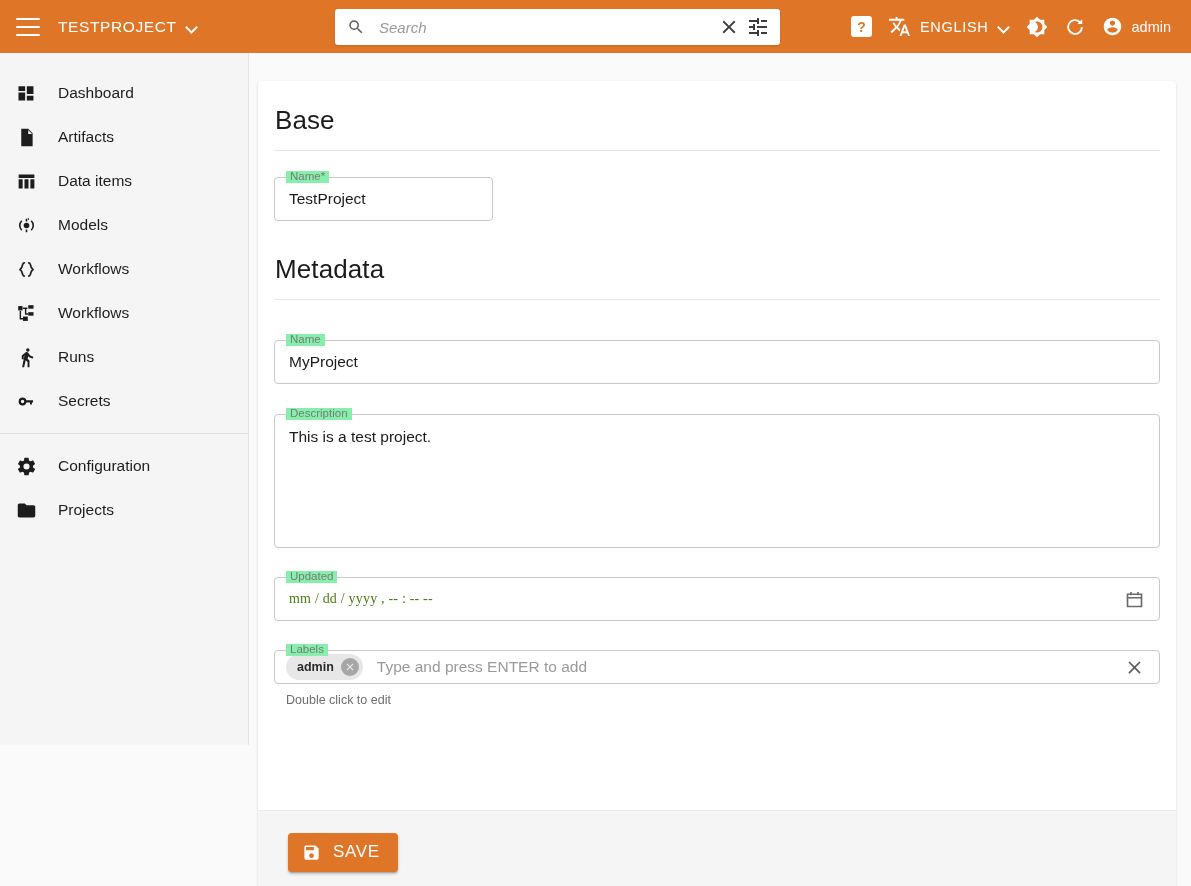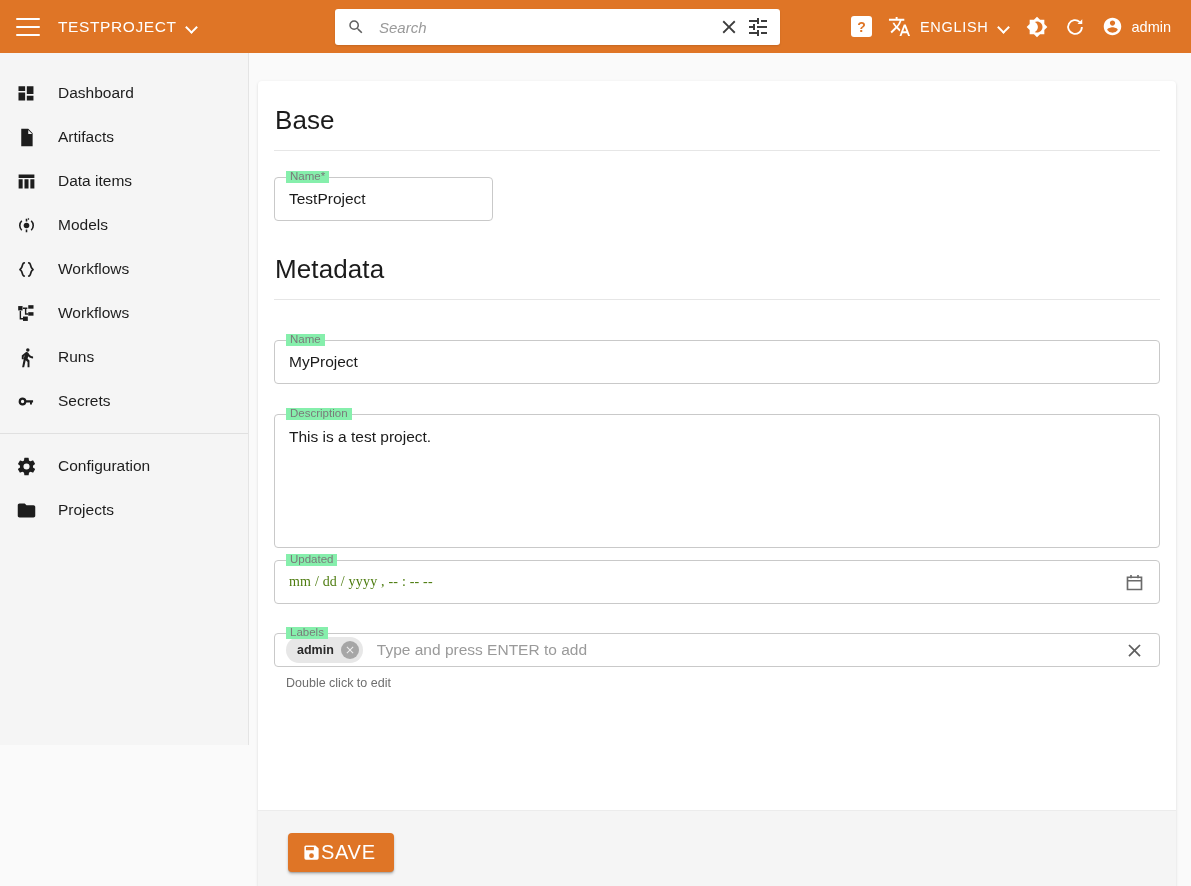--- a/index.html
+++ b/index.html
@@ -231,21 +231,21 @@
     background: #df7526;
     color: #fff;
     border: none; border-radius: 4px;
     display: flex; align-items: center;
     padding: 0 18px 0 14px;
     cursor: pointer;
     box-shadow: 0 2px 3px rgba(0,0,0,.22), 0 1px 1px rgba(0,0,0,.14);
     font-family: "Liberation Sans", sans-serif;
   }
   .save-icon { width: 19px; height: 19px; }
-  .save-label { font-size: 20px; letter-spacing: .7px; }
+  .save-label { font-size: 17px; letter-spacing: .7px; margin-left: 12px; }
 </style>
 </head>
 <body>
 
 <div class="topbar">
 
   <div class="hamburger">
     <span></span>
       <span></span>
       <span></span>
@@ -449,21 +449,21 @@
         </div>
       </div>
 
       <div class="field" style="margin-top:30px;">
         <div class="field-box desc-box">
           <span class="field-legend">Description</span>
           <textarea class="desc-area" style="">This is a test project.</textarea>
         </div>
       </div>
 
-      <div class="field" style="margin-top:12px;">
+      <div class="field" style="margin-top:29px;">
         <div class="field-box date-box">
           <span class="field-legend">Updated</span>
           <span class="date-text">mm / dd / yyyy ,  -- : --  --</span>
           <span class="cal-btn">
             <svg viewBox="0 0 24 24" width="21" height="21">
                 <path fill="none" stroke="#6b6b6b" stroke-width="1.9" d="M4 6h16v14H4z"></path>
                 <path stroke="#6b6b6b" stroke-width="1.9" d="M4 10h16M8 3.5v3.5M16 3.5v3.5"></path>
               </svg>
           </span>
         </div>

